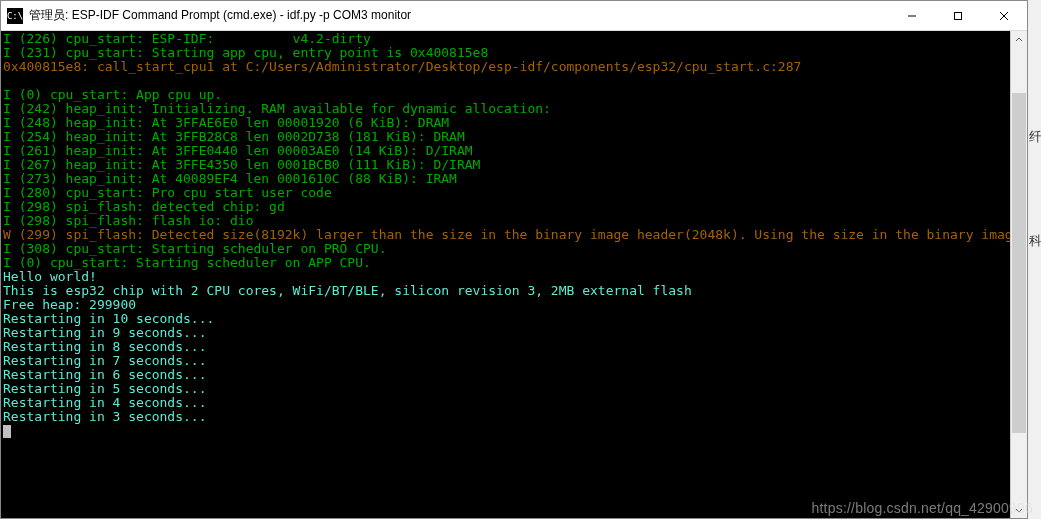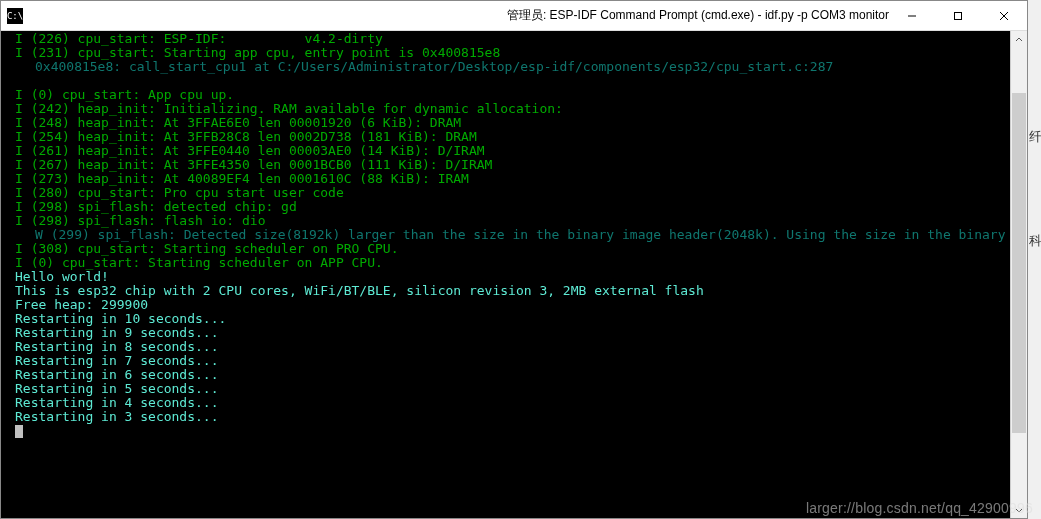--- a/index.html
+++ b/index.html
@@ -38,21 +38,20 @@
       justify-content: center;
       background: #000;
       color: #fff;
       font-size: 9px;
       font-family: monospace;
     }
     .titlebar-text {
       flex: 1;
       white-space: nowrap;
       overflow: hidden;
-      text-align: right;
     }
     .window-controls {
       display: flex;
       height: 100%;
     }
     .win-btn {
       width: 46px;
       height: 100%;
       display: flex;
       align-items: center;
@@ -60,28 +59,28 @@
       font-family: "Segoe UI Symbol", sans-serif;
       font-size: 10px;
       cursor: pointer;
     }
     .terminal {
       flex: 1;
       background: #000;
       font-family: "NSimSun","SimSun","Consolas",monospace;
       font-size: 13px;
       line-height: 14px;
-      padding: 1px 14px;
+      padding: 1px 2px;
       overflow: hidden;
       white-space: pre;
       position: relative;
     }
     .line { white-space: pre; }
     .g { color: #00aa00; }
-    .y { color: #0f766e; margin-left: 20px; }
+    .y { color: #a16207; }
     .w { color: #5eead4; }
     .cursor {
       display: inline-block;
       width: 8px;
       height: 13px;
       background: #c0c0c0;
       vertical-align: bottom;
     }
     .scrollbar {
       position: absolute;
@@ -174,13 +173,13 @@
     <div class="sb-btn">
       <svg width="8" height="8" viewBox="0 0 8 8">
           <polyline points="1,3 4,6 7,3" fill="none" stroke="#555" stroke-width="1"></polyline>
         </svg>
     </div>
   </div>
 </div>
 
 <span class="side-char" style="top:128px">纤</span>
 <span class="side-char" style="top:232px">科</span>
-<div class="watermark">larger://blog.csdn.net/qq_42900996</div>
+<div class="watermark">https://blog.csdn.net/qq_42900996</div>
 
 </body></html>

